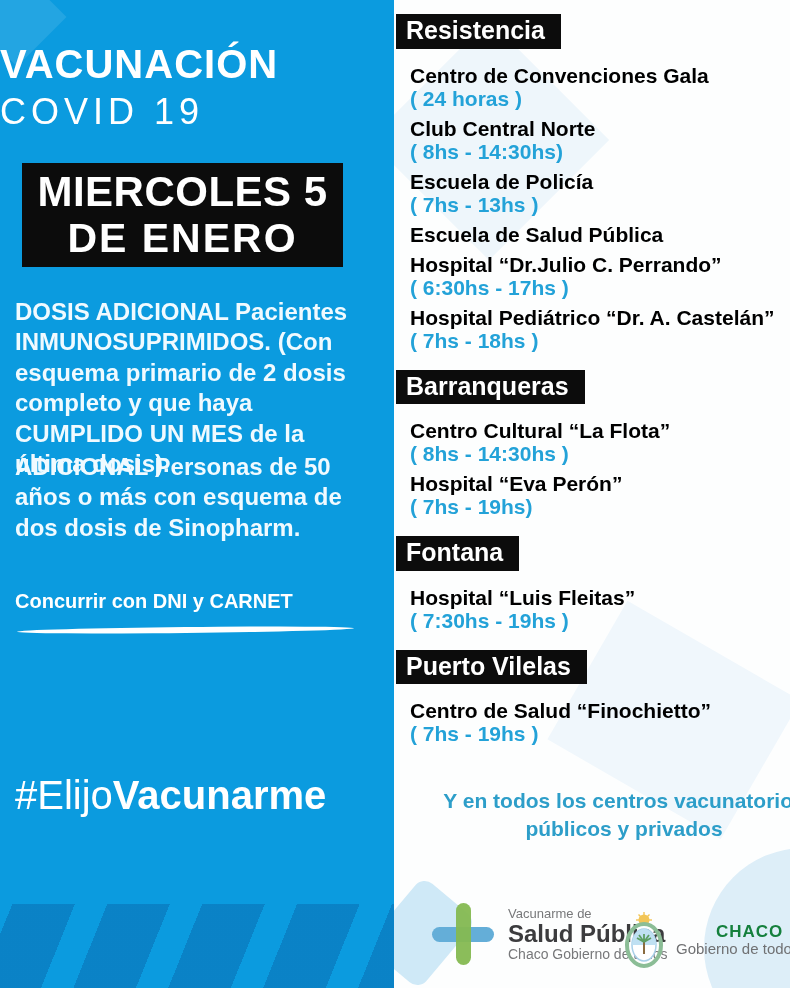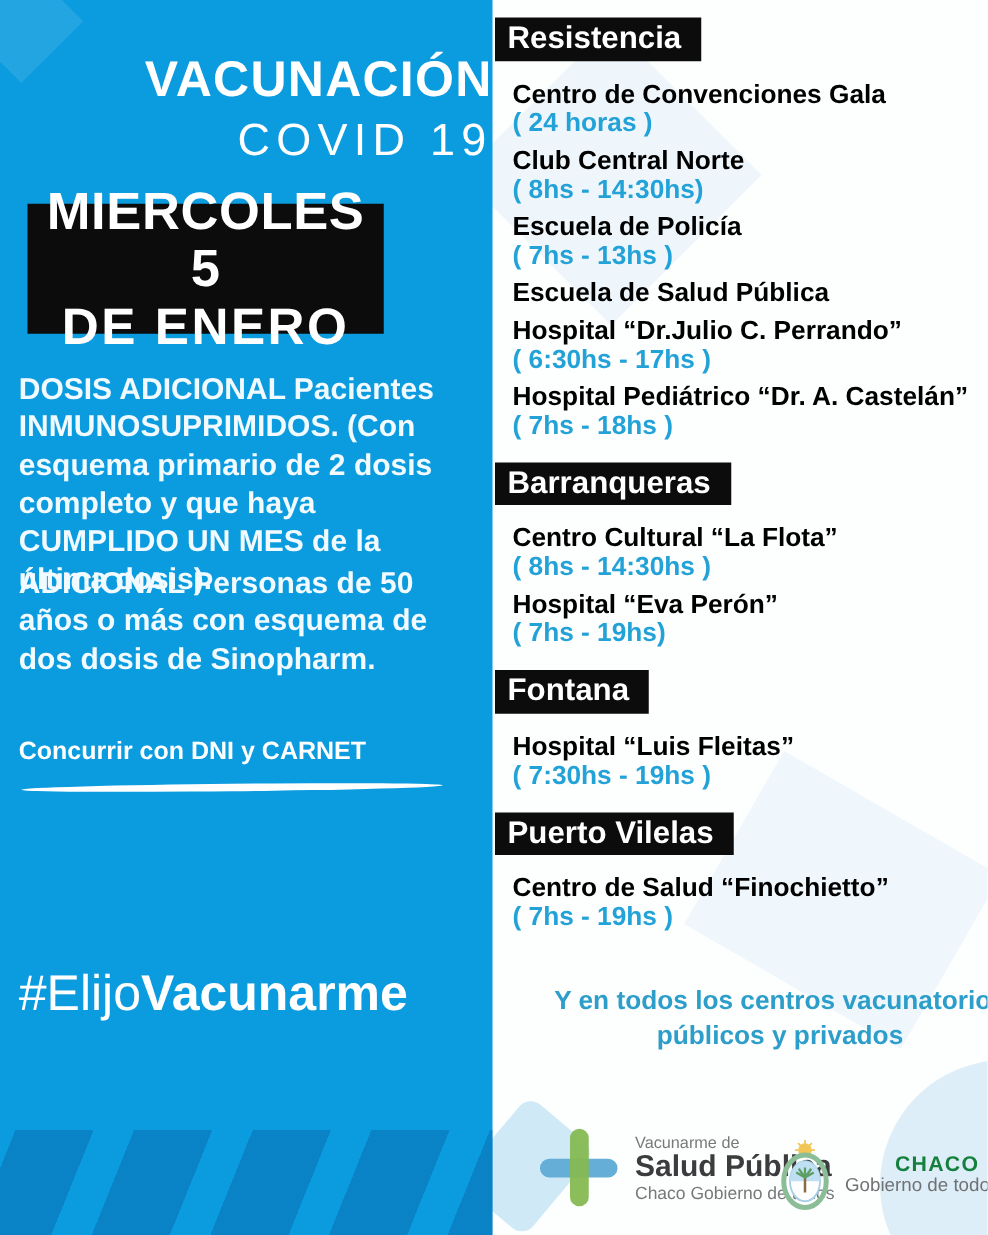--- a/index.html
+++ b/index.html
@@ -17,25 +17,25 @@
   .stripes {
     position:absolute; left:-20px; right:-20px; bottom:-4px; height:88px;
     background:repeating-linear-gradient(112deg,
       rgba(0,0,0,0) 0 30px,
       rgba(9,100,168,0.45) 30px 88px);
   }
   .corner-light {
     position:absolute; left:-18px; top:-18px; width:70px; height:70px;
     background:rgba(255,255,255,0.10); transform:rotate(45deg);
   }
-  .title-wrap { position:absolute; left:0; top:42px; width:100%; text-align:right; color:#ffffff; }
+  .title-wrap { position:absolute; left:0; top:42px; width:100%; text-align:left; color:#ffffff; }
   .title-main { font-size:40px; font-weight:800; letter-spacing:1px; }
   .title-sub  { font-size:36px; font-weight:300; letter-spacing:5px; margin-top:4px; }
   .date-box {
-    position:absolute; left:22px; top:163px; width:285px; height:104px;
+    position:absolute; left:22px; top:163px; width:321px; height:104px;
     background:#0c0c0c; color:#ffffff; text-align:center;
     display:flex; flex-direction:column; justify-content:center;
   }
   .date-line1 { font-size:42px; font-weight:800; letter-spacing:0.5px; line-height:1.1; }
   .date-line2 { font-size:41px; font-weight:700; letter-spacing:2px; line-height:1.1; }
   .para {
     position:absolute; left:15px; width:364px;
     color:#f0faff; font-size:24px; font-weight:700; line-height:1.27;
   }
   .para1 { top:297px; }

